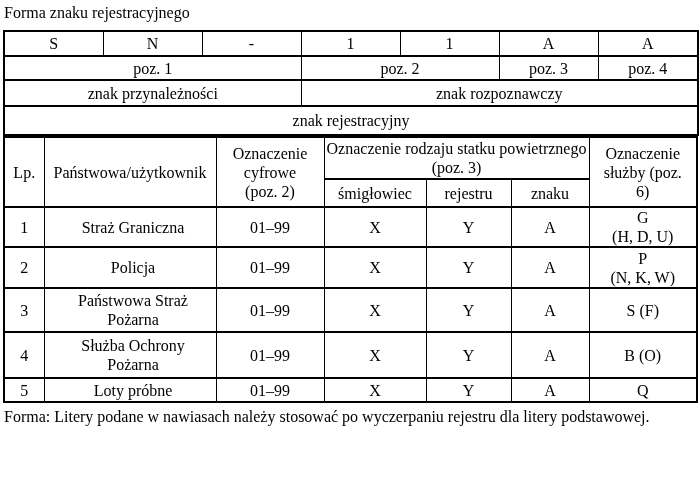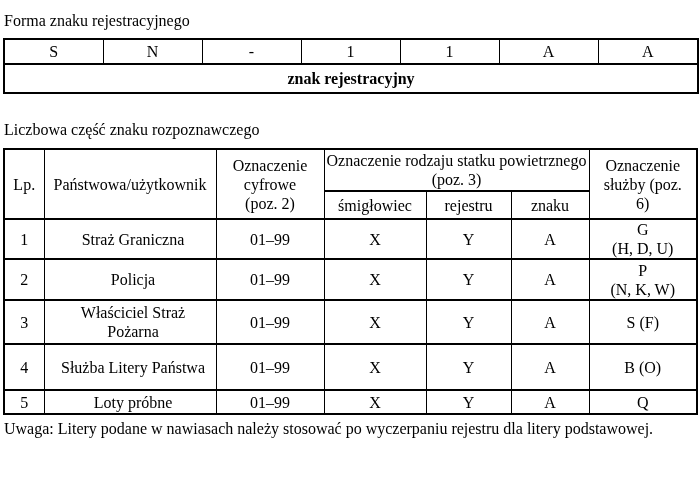--- a/index.html
+++ b/index.html
@@ -7,21 +7,21 @@
     padding: 0;
     background: #ffffff;
     color: #000000;
     font-family: "Liberation Serif", "DejaVu Serif", serif;
     font-size: 16px;
   }
   .page {
     width: 700px;
     height: 493px;
     box-sizing: border-box;
-    padding: 12px 3px 0 3px;
+    padding: 4px 3px 0 3px;
     overflow: hidden;
     background: #ffffff;
   }
   .section-title {
     font-size: 16px;
     line-height: 18px;
     margin: 0 0 0 1px;
   }
   .title-1 { margin-bottom: 8px; }
   .title-2 { margin-top: 27px; margin-bottom: 9px; }
@@ -41,21 +41,21 @@
     font-weight: normal;
     line-height: 19px;
     overflow: hidden;
   }
   .t1, .t2 { border: 2px solid #000000; }
 
   .t1 { width: 694px; }
   .t1 .r1 td { height: 23px; }
   .t1 .r2 td { height: 22px; }
   .t1 .r3 td { height: 24px; }
-  .t1 .r4 td { height: 27px; font-weight: bold; }
+  .t1 .r4 td { height: 27px; }
 
   .t2 { width: 693px; }
   .t2 .hrow1 th { height: 40px; }
   .t2 .hrow2 th { height: 26px; }
   .t2 .drow1 td { height: 36px; }
   .t2 .drow2 td { height: 39px; }
   .t2 .drow3 td { height: 42px; }
   .t2 .drow4 td { height: 44px; }
   .t2 .drow5 td { height: 22px; }
 
@@ -96,27 +96,36 @@
     <tbody>
         <tr class="r1">
       <td>S</td>
       <td>N</td>
       <td>-</td>
       <td>1</td>
       <td>1</td>
       <td>A</td>
       <td>A</td>
     </tr>
+    <tr class="r2">
+      <td colspan="3">poz. 1</td>
+      <td colspan="2">poz. 2</td>
+      <td>poz. 3</td>
+      <td>poz. 4</td>
+    </tr>
+    <tr class="r3">
+      <td colspan="3">znak przynależności</td>
+      <td colspan="4">znak rozpoznawczy</td>
+    </tr>
     <tr class="r4">
       <td colspan="7">znak rejestracyjny</td>
     </tr>
   </tbody>
     </table>
 
-  <div class="section-title title-2">Liczbowa część znaku rozpoznawczego</div>
 
   <table class="t2">
     <colgroup>
       <col style="width:40px">
         <col style="width:172px">
         <col style="width:108px">
       <col style="width:102px">
         <col style="width:85px">
         <col style="width:78px">
         <col style="width:108px">
@@ -153,32 +162,32 @@
       <td>X</td>
       <td>Y</td>
       <td>A</td>
       <td>
             <div>P</div>
             <div class="alt-line">(N, K, W)</div>
           </td>
     </tr>
     <tr class="drow3">
       <td>3</td>
-      <td class="owner-cell">Właściciel Straż Pożarna</td>
+      <td class="owner-cell">Państwowa Straż Pożarna</td>
       <td>01–99</td>
       <td>X</td>
       <td>Y</td>
       <td>A</td>
       <td>
             <div>S (F)</div>
           </td>
     </tr>
     <tr class="drow4">
       <td>4</td>
-      <td class="owner-cell">Służba Litery Państwa</td>
+      <td class="owner-cell">Służba Ochrony Pożarna</td>
       <td>01–99</td>
       <td>X</td>
       <td>Y</td>
       <td>A</td>
       <td>
             <div>B (O)</div>
           </td>
     </tr>
     <tr class="drow5">
       <td>5</td>
@@ -187,15 +196,15 @@
       <td>X</td>
       <td>Y</td>
       <td>A</td>
       <td>
             <div>Q</div>
           </td>
     </tr>
   </tbody>
     </table>
 
-  <div class="note">Uwaga: Litery podane w nawiasach należy stosować po wyczerpaniu rejestru dla litery podstawowej.</div>
+  <div class="note">Forma: Litery podane w nawiasach należy stosować po wyczerpaniu rejestru dla litery podstawowej.</div>
 
 </div>
 
 </body></html>

